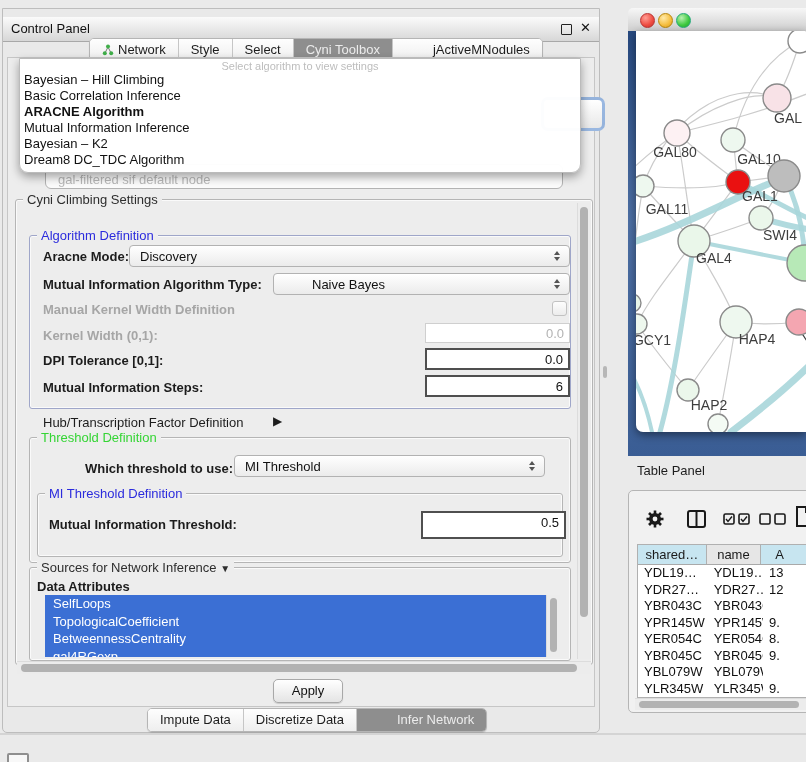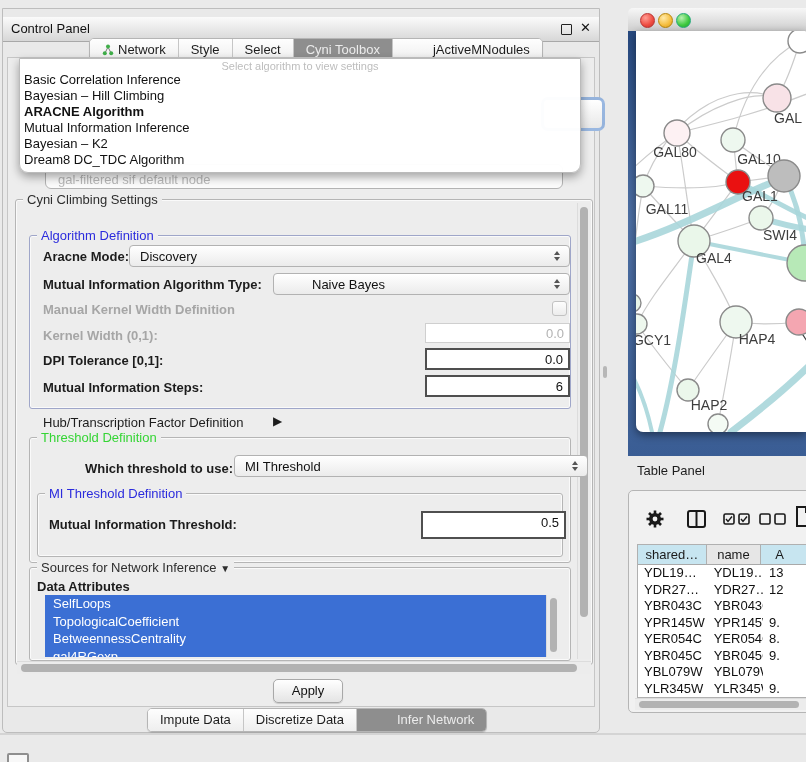--- a/index.html
+++ b/index.html
@@ -156,22 +156,22 @@
 
   <div id="cp-content" class="abs"></div>
 
   <span class="ghost-lbl abs">Inference Algorithm</span>
   <div class="ghost-spin abs"></div>
   <div class="ghost-combo abs">gal-filtered sif default node</div>
 
   <div id="algo-popup" class="abs">
     <div id="algo-prompt">Select algorithm to view settings</div>
     <div>
+        <div class="algo-item">Bayesian – Hill Climbing</div>
         <div class="algo-item">Basic Correlation Inference</div>
-        <div class="algo-item">Bayesian – Hill Climbing</div>
         <div class="algo-item bold">ARACNE Algorithm</div>
         <div class="algo-item">Mutual Information Inference</div>
         <div class="algo-item">Bayesian – K2</div>
         <div class="algo-item">Dream8 DC_TDC Algorithm</div>
       </div>
   </div>
 
   <div class="grp abs" style="left:12px;top:190px;width:576px;height:464px;"></div>
   <span class="grp-label abs" style="left:20px;top:183px;">Cyni Climbing Settings</span>
 
@@ -212,21 +212,21 @@
   <span class="lbl abs" style="left:40px;top:371px;">Mutual Information Steps:</span>
   <div class="fld dark abs" style="left:422px;top:366px;width:145px;height:22px;">6</div>
 
   <span class="plain abs" style="left:40px;top:406px;">Hub/Transcription Factor Definition</span>
   <span class="plain abs" style="left:270px;top:405px;font-size:12px;">▶</span>
 
   <div class="grp abs" style="left:26px;top:428px;width:540px;height:124px;"></div>
   <span class="grp-label green abs" style="left:34px;top:421px;">Threshold Definition</span>
 
   <span class="lbl abs" style="left:82px;top:452px;">Which threshold to use:</span>
-  <div class="combo abs" style="left:231px;top:446px;width:354px;">
+  <div class="combo abs" style="left:231px;top:446px;width:311px;">
     <span class="combo-txt">MI Threshold</span>
     <span class="combo-arrows">
         <i class="up"></i>
         <i class="dn"></i>
       </span>
   </div>
 
   <div class="grp abs" style="left:34px;top:484px;width:524px;height:62px;"></div>
   <span class="grp-label blue abs" style="left:42px;top:477px;">MI Threshold Definition</span>
 

